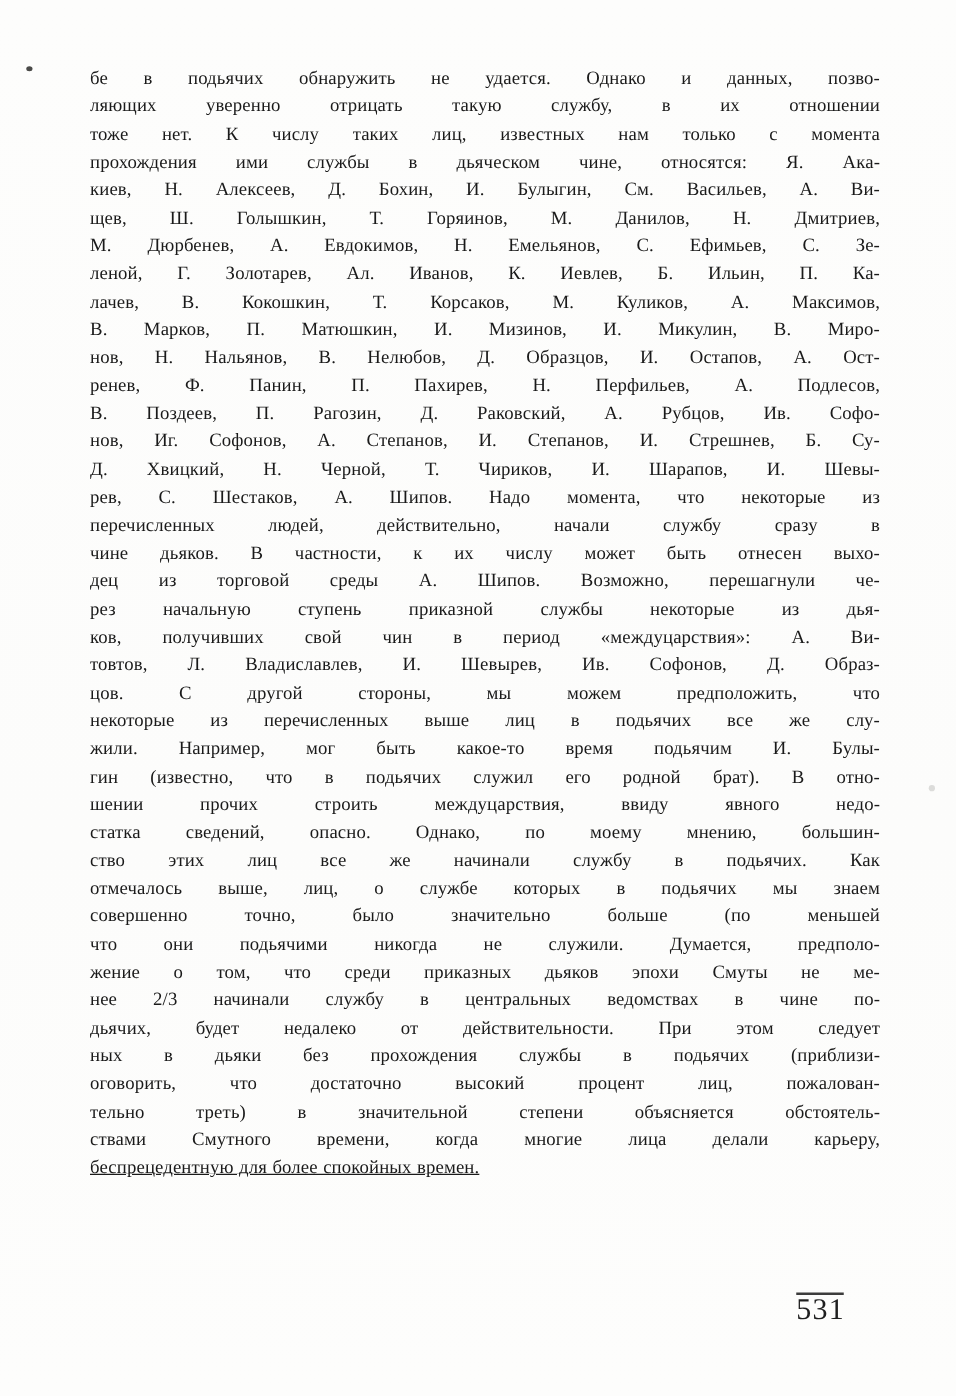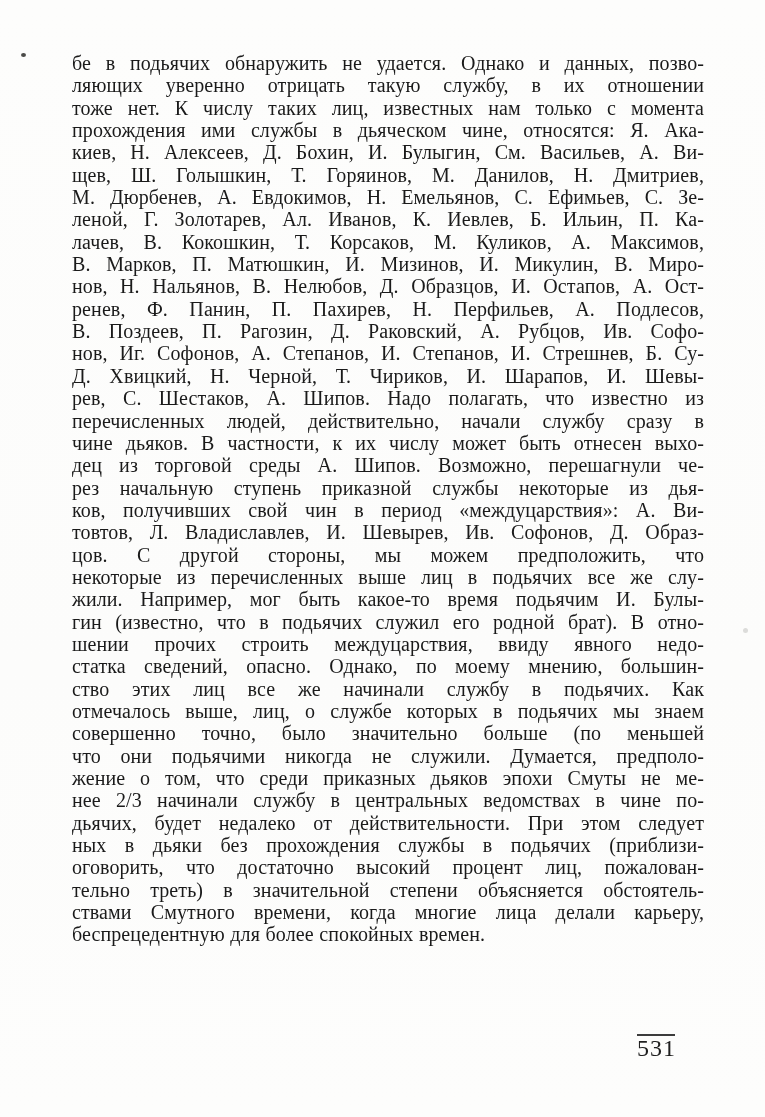--- a/index.html
+++ b/index.html
@@ -20,33 +20,34 @@
     background: linear-gradient(180deg, #fdfdfc 0%, #fcfcfb 60%, #fdfdfc 100%);
   }
   .text-block {
     position: absolute;
     left: 72px;
     top: 52px;
     width: 632px;
     color: #1a1a1a;
   }
   .line {
-    font-size: 20px;
+    font-size: 15px;
     line-height: 22.35px;
     height: 22.35px;
     white-space: nowrap;        
     text-align: justify;
     text-align-last: justify;
     letter-spacing: 0.1px;
     word-spacing: 0.5px;
   }
   .line { white-space: normal; }
   .line.last {
     text-align: left;
     text-align-last: left;
+    text-decoration: underline;
   }
   .page-number-wrap {
     position: absolute;
     left: 637px;
     top: 1034px;
     width: 38px;
     text-align: center;
   }
   .page-number-rule {
     display: block;
@@ -97,21 +98,21 @@
       <div class="line">щев, Ш. Голышкин, Т. Горяинов, М. Данилов, Н. Дмитриев,</div>
       <div class="line">М. Дюрбенев, А. Евдокимов, Н. Емельянов, С. Ефимьев, С. Зе-</div>
       <div class="line">леной, Г. Золотарев, Ал. Иванов, К. Иевлев, Б. Ильин, П. Ка-</div>
       <div class="line">лачев, В. Кокошкин, Т. Корсаков, М. Куликов, А. Максимов,</div>
       <div class="line">В. Марков, П. Матюшкин, И. Мизинов, И. Микулин, В. Миро-</div>
       <div class="line">нов, Н. Нальянов, В. Нелюбов, Д. Образцов, И. Остапов, А. Ост-</div>
       <div class="line">ренев, Ф. Панин, П. Пахирев, Н. Перфильев, А. Подлесов,</div>
       <div class="line">В. Поздеев, П. Рагозин, Д. Раковский, А. Рубцов, Ив. Софо-</div>
       <div class="line">нов, Иг. Софонов, А. Степанов, И. Степанов, И. Стрешнев, Б. Су-</div>
       <div class="line">Д. Хвицкий, Н. Черной, Т. Чириков, И. Шарапов, И. Шевы-</div>
-      <div class="line">рев, С. Шестаков, А. Шипов. Надо полагать, что известно из</div>
+      <div class="line">рев, С. Шестаков, А. Шипов. Надо момента, что некоторые из</div>
       <div class="line">перечисленных людей, действительно, начали службу сразу в</div>
       <div class="line">чине дьяков. В частности, к их числу может быть отнесен выхо-</div>
       <div class="line">дец из торговой среды А. Шипов. Возможно, перешагнули че-</div>
       <div class="line">рез начальную ступень приказной службы некоторые из дья-</div>
       <div class="line">ков, получивших свой чин в период «междуцарствия»: А. Ви-</div>
       <div class="line">товтов, Л. Владиславлев, И. Шевырев, Ив. Софонов, Д. Образ-</div>
       <div class="line">цов. С другой стороны, мы можем предположить, что</div>
       <div class="line">некоторые из перечисленных выше лиц в подьячих все же слу-</div>
       <div class="line">жили. Например, мог быть какое-то время подьячим И. Булы-</div>
       <div class="line">гин (известно, что в подьячих служил его родной брат). В отно-</div>

